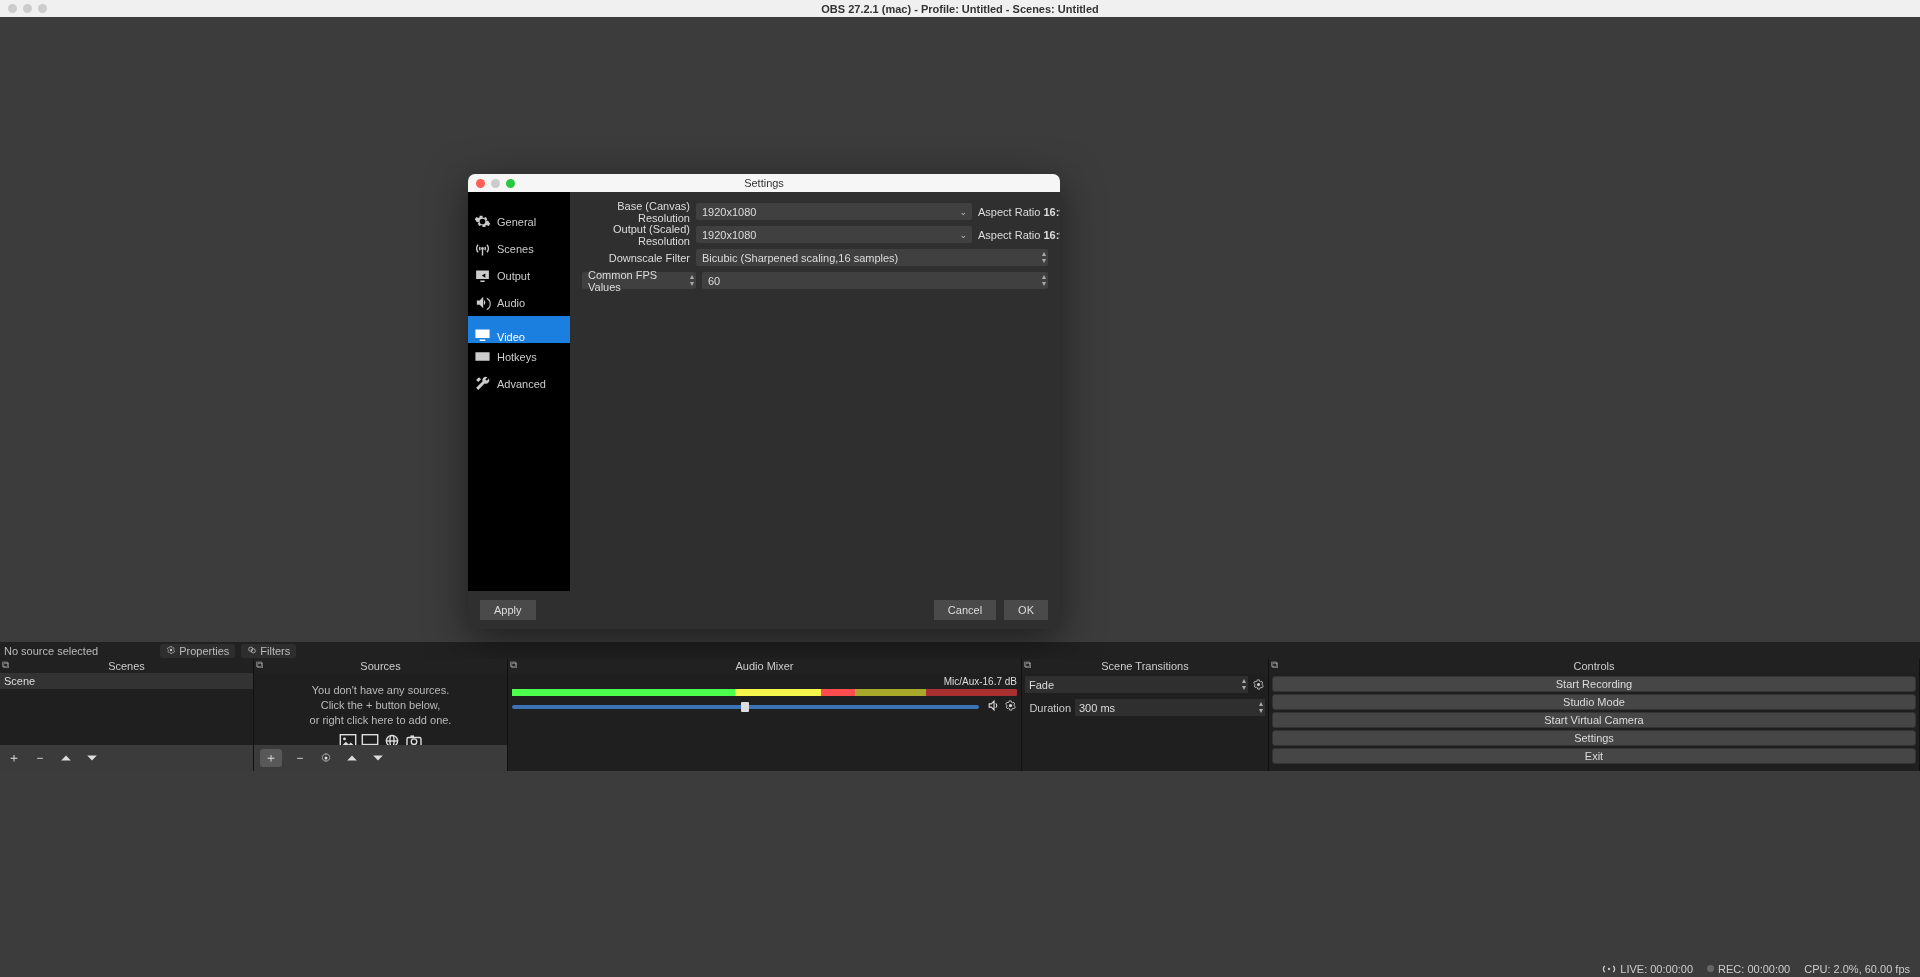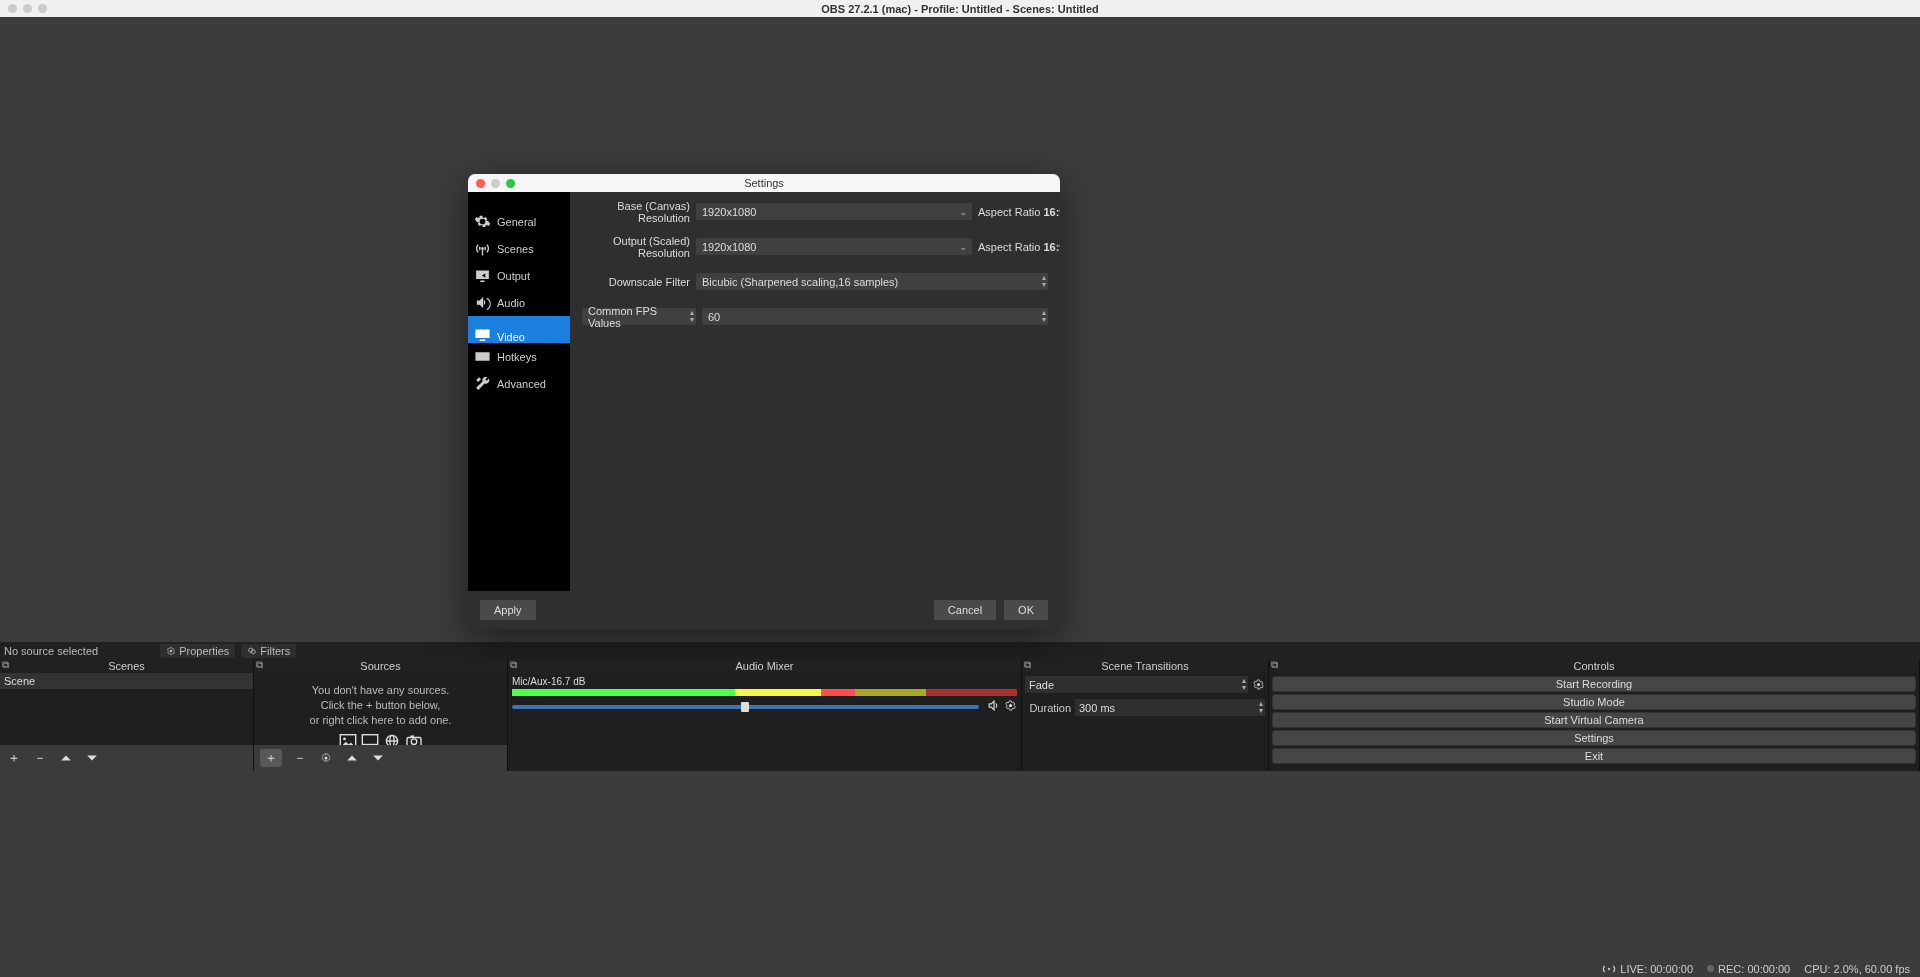--- a/index.html
+++ b/index.html
@@ -2,41 +2,41 @@
 <html><head>
 <meta charset="utf-8">
 <style>
   html,body{margin:0;padding:0;width:1920px;height:977px;background:#3c3c3c;font-family:-apple-system,Helvetica,Arial,sans-serif;font-size:11px;color:#ccc;overflow:hidden;user-select:none;}
   .mac-titlebar{height:17px;background:#f0f0f0;display:flex;align-items:center;position:relative;}
   .mac-dots{display:flex;gap:6px;margin-left:8px;}
   .mac-dot{width:9px;height:9px;border-radius:50%;background:#cccccc;}
   .mac-title{position:absolute;left:0;right:0;text-align:center;color:#333;font-size:11px;font-weight:600;}
   .preview{height:625px;background:#3c3c3c;position:relative;}
   .toolbar{height:17px;background:#212121;display:flex;align-items:center;padding:0 4px;gap:6px;font-size:11px;color:#bbb;}
-  .toolbar-btn{display:flex;align-items:center;gap:3px;background:#2e2e2e;padding:1px 6px;border-radius:3px;}
+  .toolbar-btn{display:flex;gap:3px;background:#2e2e2e;padding:1px 6px;border-radius:3px;}
   .panels{display:flex;height:112px;}
   .panel{display:flex;flex-direction:column;border-right:1px solid #111;}
   .panel-header{height:14px;background:#212121;color:#ccc;font-size:11px;display:flex;align-items:center;justify-content:center;position:relative;}
   .popicon{position:absolute;left:2px;top:0;font-size:10px;color:#aaa;}
   .panel-body{flex:1;background:#1f1f1f;position:relative;overflow:hidden;}
   .scenes-panel{width:253px;}
   .sources-panel{width:253px;}
   .mixer-panel{width:513px;}
   .trans-panel{width:246px;}
   .controls-panel{flex:1;}
   .scene-item{background:#333;padding:2px 4px;color:#ddd;font-size:11px;}
   .sources-empty{color:#bbb;text-align:center;font-size:11px;margin-top:10px;line-height:1.35;}
   .source-icons{display:flex;justify-content:center;gap:4px;margin-top:6px;}
   .srcicon{width:18px;height:14px;fill:#ddd;}
   .panel-footer{height:26px;background:#3b3b3b;display:flex;align-items:center;gap:10px;padding:0 6px;}
   .ftbtn{width:16px;height:16px;display:flex;align-items:center;justify-content:center;color:#ddd;font-size:13px;}
   .ftbtn svg{width:12px;height:12px;fill:#ddd;}
   .plusbox{background:#585858;border-radius:3px;padding:1px 3px;}
   .mixer-row{padding:3px 4px 0 4px;}
-  .mixer-head{display:flex;justify-content:flex-start;font-size:10px;color:#ddd;}
+  .mixer-head{display:flex;justify-content:flex-end;font-size:10px;color:#ddd;}
   .meter{height:7px;background:linear-gradient(to right,#2a8a2a 0%,#2a8a2a 60%,#a8a82a 60%,#a8a82a 82%,#a83030 82%,#a83030 100%);position:relative;border-radius:1px;margin-top:2px;}
   .meter-over{position:absolute;top:0;bottom:0;background:linear-gradient(to right,#4cff4c 0%,#4cff4c 65%,#f5f54c 65%,#f5f54c 90%,#ff4c4c 90%);left:0;width:68%;}
   .slider{height:4px;background:#3c73b4;margin-top:6px;position:relative;border-radius:2px;width:100%;}
   .slider-thumb{position:absolute;right:0;top:-3px;width:8px;height:10px;background:#ddd;border-radius:1px;}
   .mixer-icons{display:flex;justify-content:flex-end;gap:4px;margin-top:3px;}
   .mixer-icons svg{width:13px;height:13px;fill:#ddd;}
   .trans-row{display:flex;align-items:center;gap:4px;padding:3px;}
   .trans-row label{width:46px;text-align:right;color:#ccc;font-size:11px;}
   .trans-select{flex:1;height:17px;background:#2f2f2f;border:none;color:#ddd;font-size:11px;padding:0 4px;border-radius:0;display:flex;align-items:center;position:relative;}
   .spin{position:absolute;right:2px;top:1px;font-size:8px;color:#aaa;line-height:7px;}
@@ -51,21 +51,21 @@
   .dlg-dots{display:flex;gap:6px;margin-left:8px;}
   .ddot{width:9px;height:9px;border-radius:50%;}
   .ddot.r{background:#ff5f57;} .ddot.y{background:#ccc;} .ddot.g{background:#28c940;}
   .dlg-title{position:absolute;left:0;right:0;text-align:center;color:#333;font-size:11px;font-weight:500;}
   .dlg-body{flex:1;display:flex;background:#2f2f2f;}
   .dlg-side{width:102px;background:#000;padding-top:16px;}
   .cat{height:27px;display:flex;align-items:center;gap:6px;padding-left:6px;color:#ccc;font-size:11px;}
   .cat.selected{background:#1b7fe0;color:#fff;align-items:flex-end;}
   .cat svg{width:17px;height:17px;fill:#ccc;flex-shrink:0;}
   .cat.selected svg{fill:#fff;}
-  .dlg-main{flex:1;padding:10px 12px;display:flex;flex-direction:column;gap:16px;}
+  .dlg-main{flex:1;padding:10px 12px;display:flex;flex-direction:column;gap:4px;}
   .form-row{display:flex;align-items:center;gap:6px;height:19px;}
   .form-row .lbl{width:108px;text-align:right;color:#ddd;font-size:11px;}
   .form-row .combo{flex:1;height:17px;background:#404040;color:#ddd;font-size:11px;padding:0 6px;display:flex;align-items:center;border-radius:2px;position:relative;}
   .form-row .combo .caret{position:absolute;right:5px;top:4px;font-size:9px;color:#bbb;}
   .form-row .aspect{width:70px;text-align:left;color:#ddd;font-size:11px;white-space:nowrap;}
   .form-row .aspect b{font-weight:700;}
   .fps-label{height:17px;background:#404040;color:#ddd;font-size:11px;display:flex;align-items:center;padding:0 6px;border-radius:2px;position:relative;width:102px;justify-content:flex-end;}
   .dlg-footer{height:38px;display:flex;align-items:center;padding:0 12px;gap:8px;background:#2f2f2f;}
   .dlg-footer .spacer{flex:1;}
   .dlg-btn{height:20px;padding:0 14px;background:#4a4a4a;color:#ddd;font-size:11px;display:flex;align-items:center;border-radius:0;}

